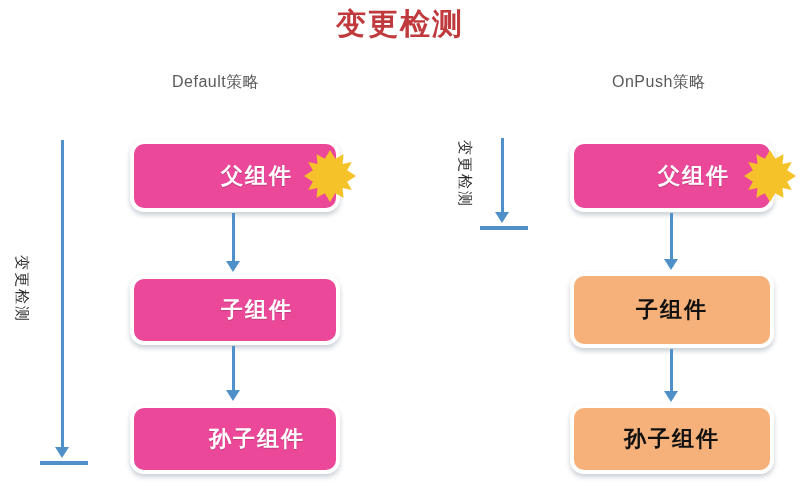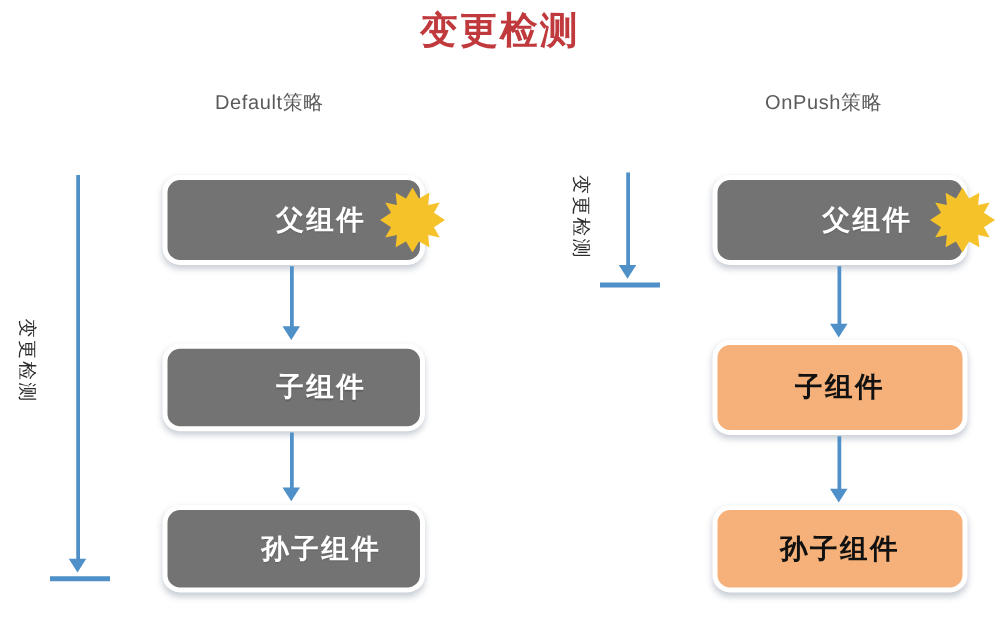--- a/index.html
+++ b/index.html
@@ -50,21 +50,21 @@
     box-sizing: border-box;
     display: flex;
     flex-direction: column;
     align-items: center;
     justify-content: center;
     border: 4px solid #ffffff;
     box-shadow: 0 3px 5px rgba(90,110,130,0.33);
     line-height: 1.15;
   }
   .node-red {
-    background: #737373;
+    background: #ec4899;
     color: #ffffff;
     padding-left: 44px;
   }
   .node-orange {
     background: #f5b179;
     color: #111111;
   }
   .node-label {
     font-size: 22px;
     font-weight: bold;

